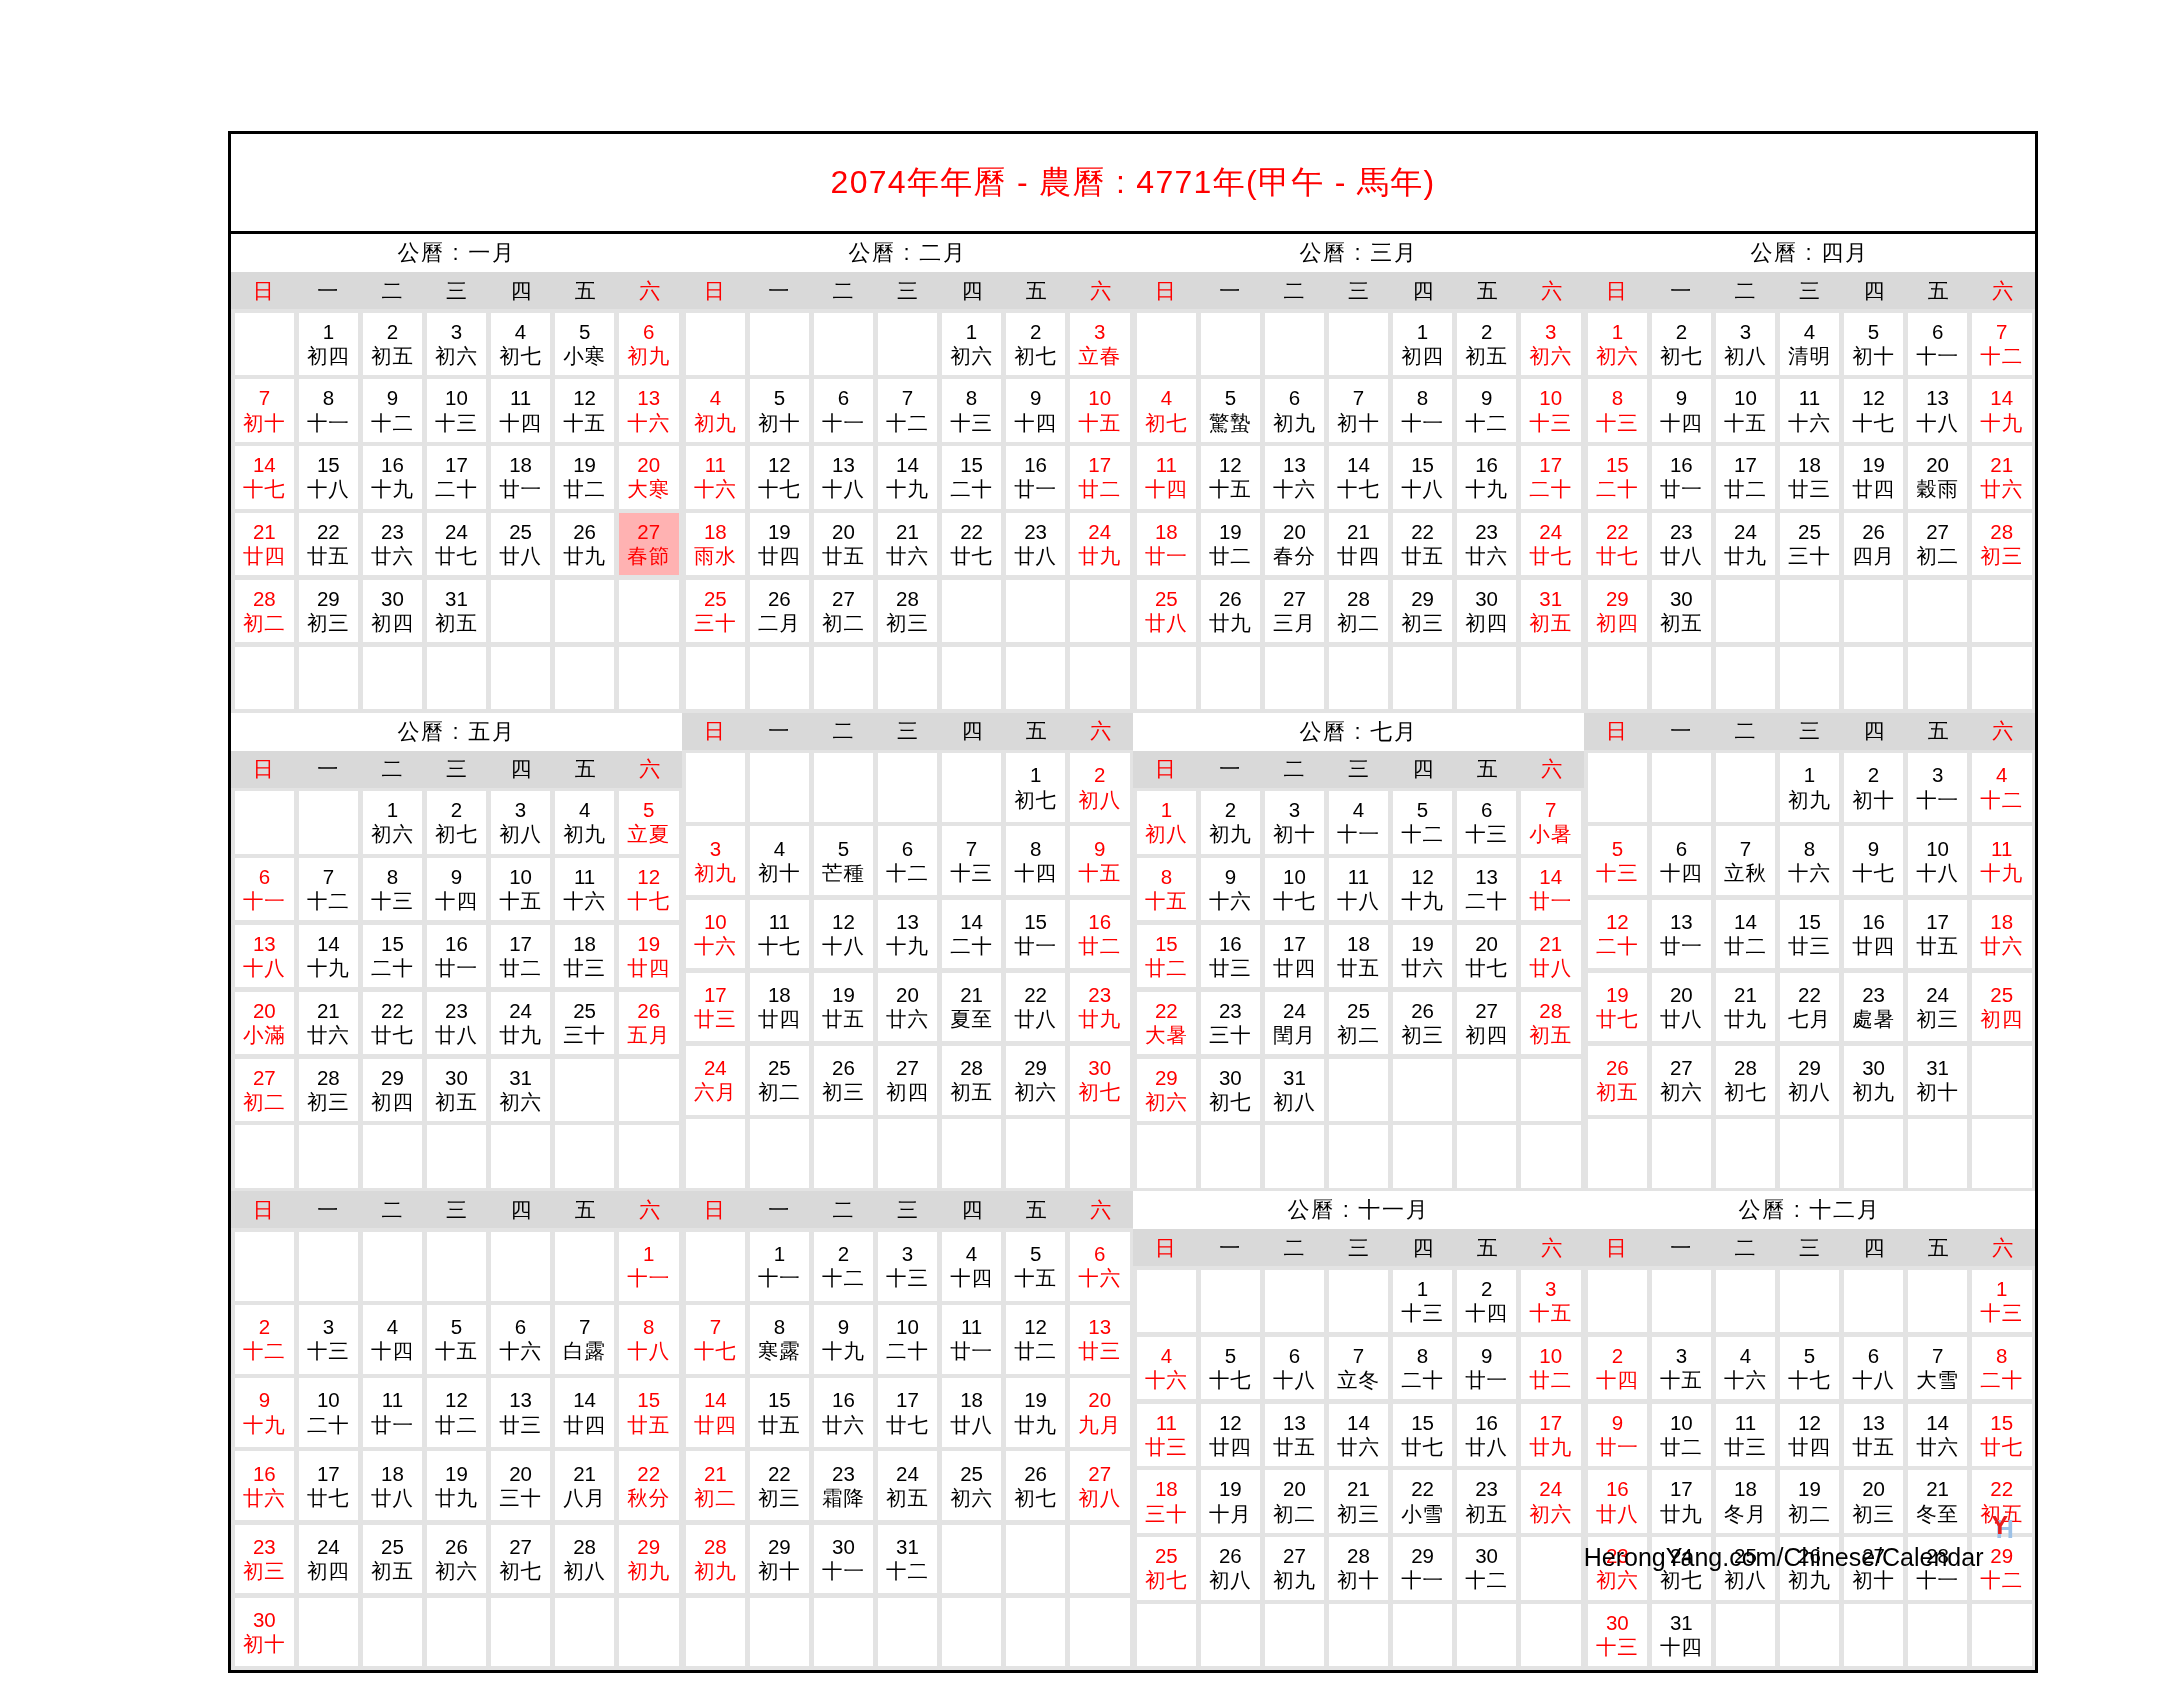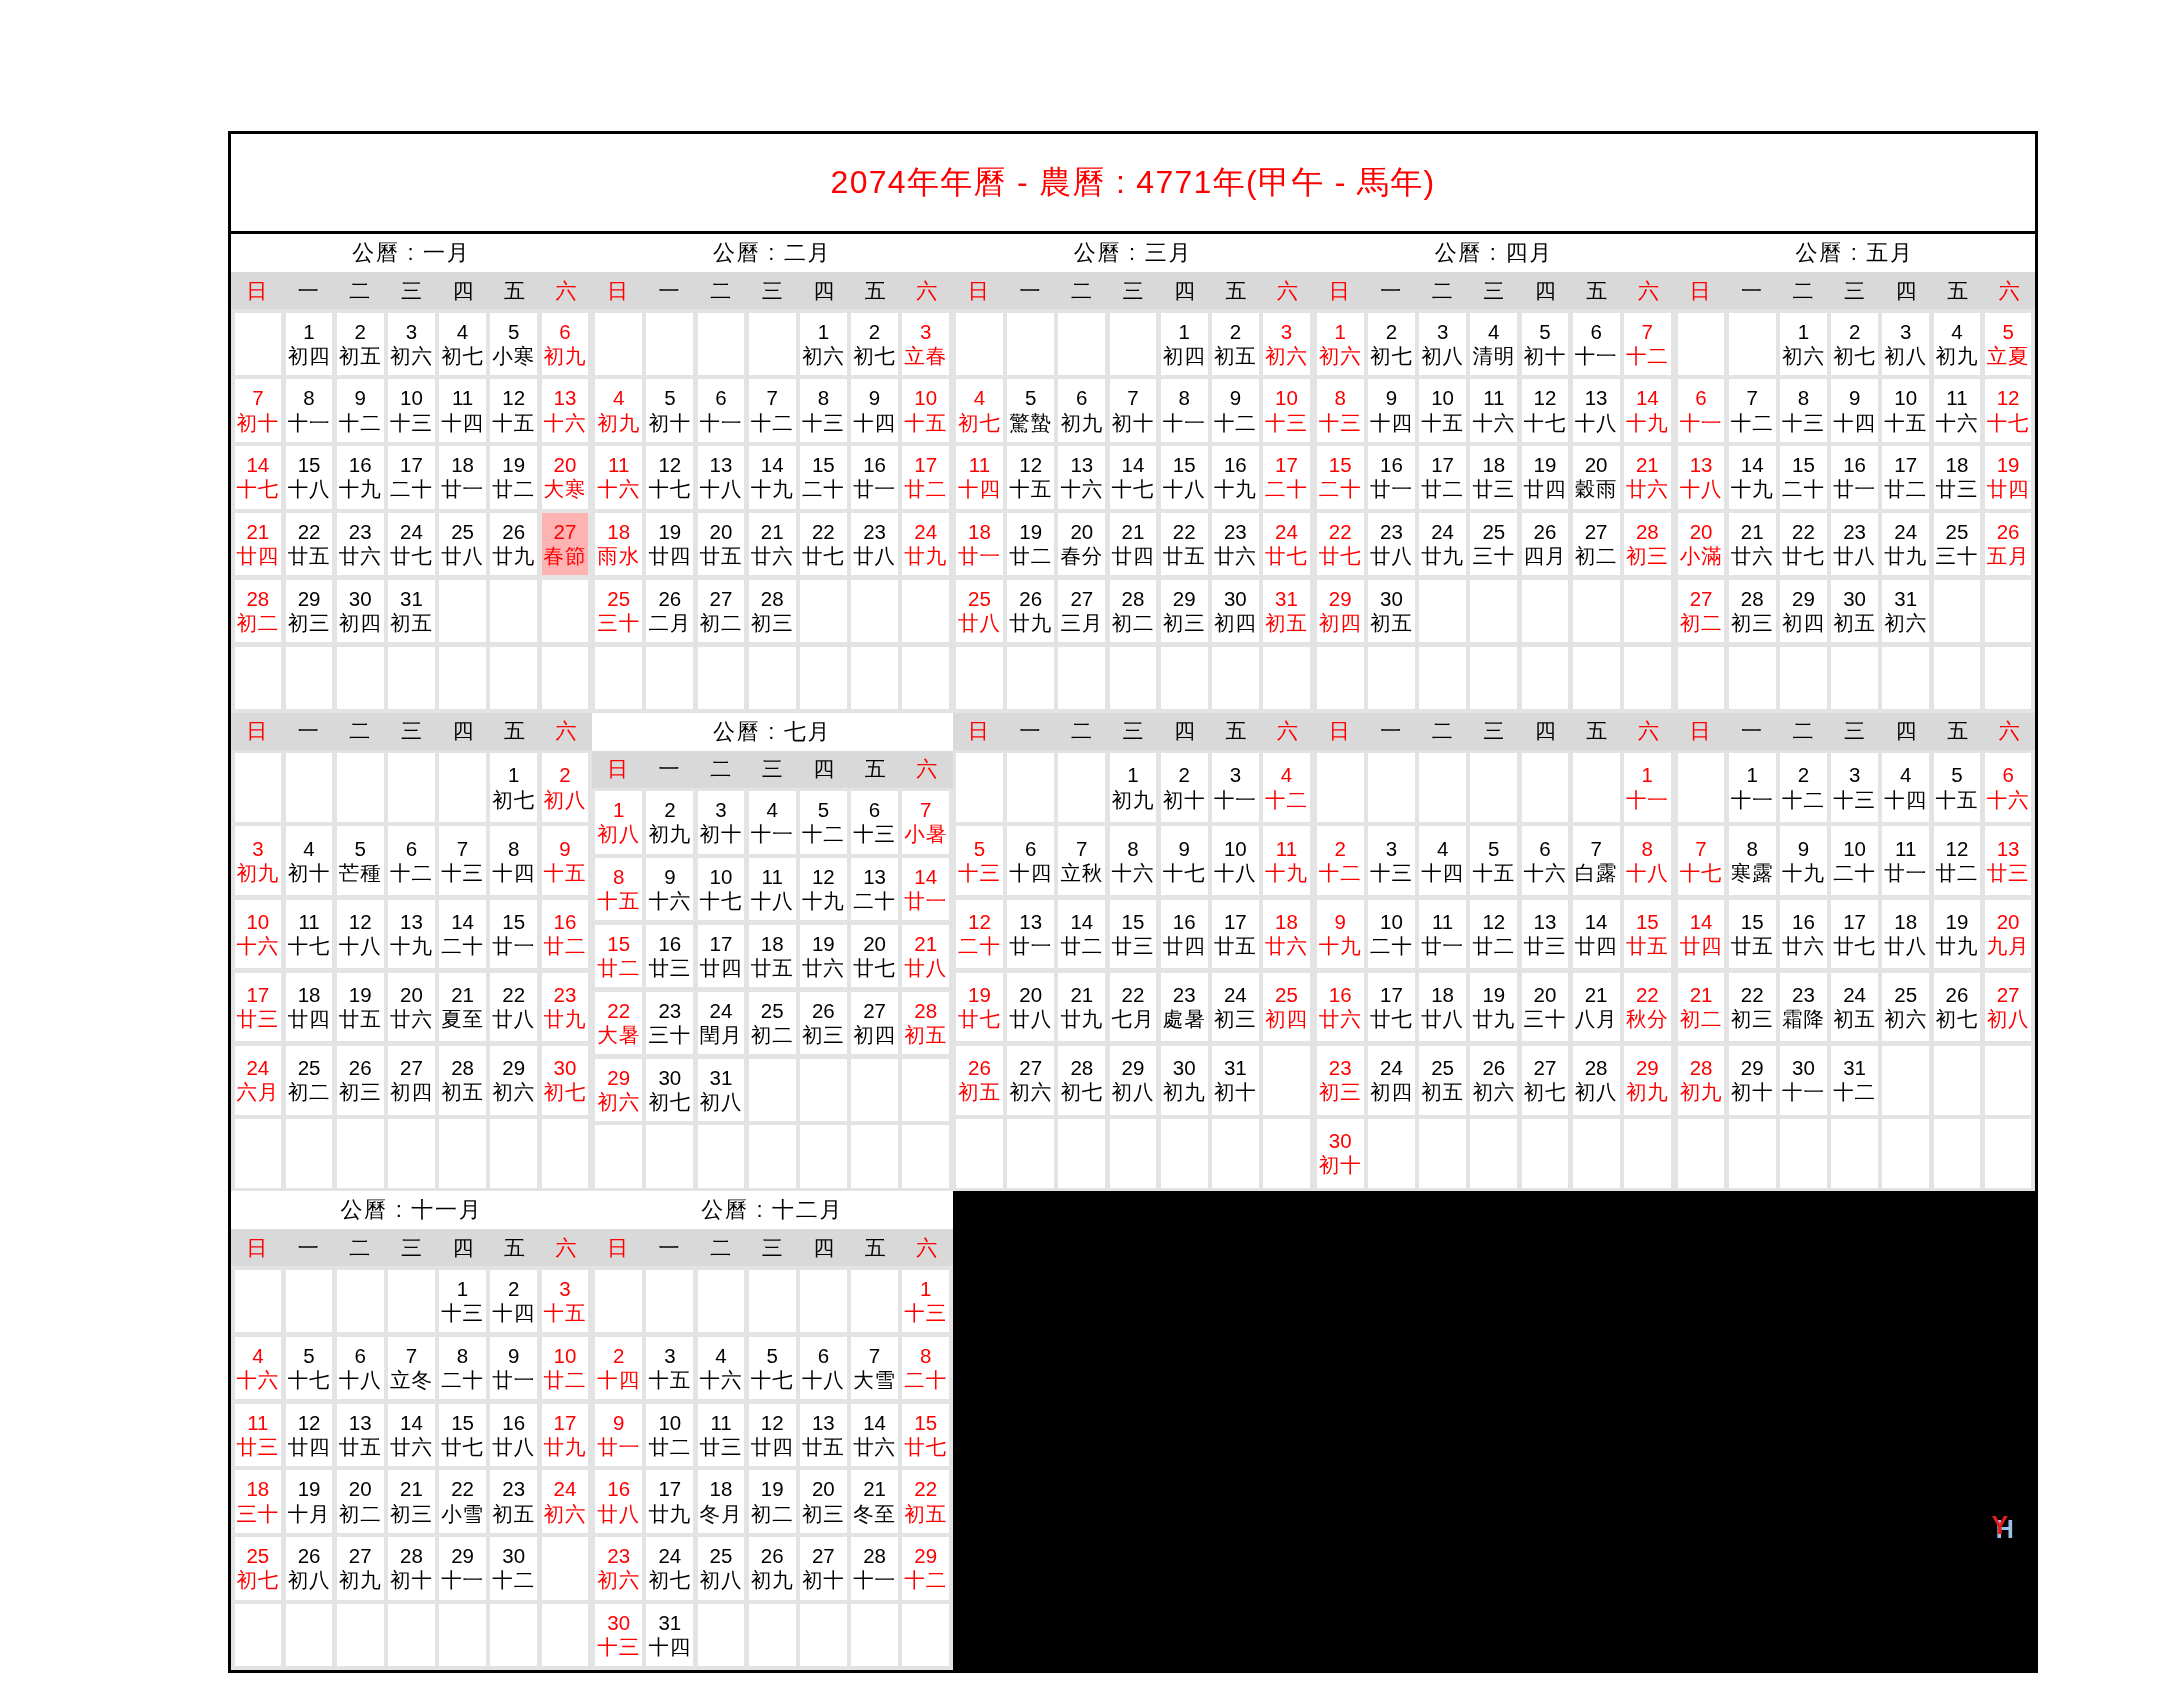--- a/index.html
+++ b/index.html
@@ -11,21 +11,21 @@
     position:absolute;left:205px;top:131px;width:1810px;height:1542px;
     border:3.5px solid #000;box-sizing:border-box;
     display:flex;flex-direction:column;background:#fff;margin-left:23px;
   }
   .title-band{
     flex:0 0 100px;display:flex;align-items:center;justify-content:center;
     border-bottom:3.5px solid #000;box-sizing:border-box;background:#fff;
   }
   .title-text{color:#ff0000;font-size:32px;letter-spacing:1.3px;white-space:nowrap;}
   .months-grid{
-    flex:1 1 auto;display:grid;grid-template-columns:repeat(5,1fr);
+    flex:1 1 auto;display:grid;grid-template-columns:repeat(4,1fr);
     grid-template-rows:repeat(3,1fr);background:#000;gap:0;min-height:0;
   }
   .month{background:#fff;display:flex;flex-direction:column;min-height:0;min-width:0;}
   .month-header{
     flex:0 0 38px;display:flex;align-items:center;justify-content:center;
     font-size:22px;letter-spacing:1.7px;color:#000;white-space:nowrap;
   }
   .weekday-band{
     flex:0 0 37px;background:#d9d9d9;display:grid;grid-template-columns:repeat(7,1fr);
     align-items:center;text-align:center;font-size:21px;color:#000;

